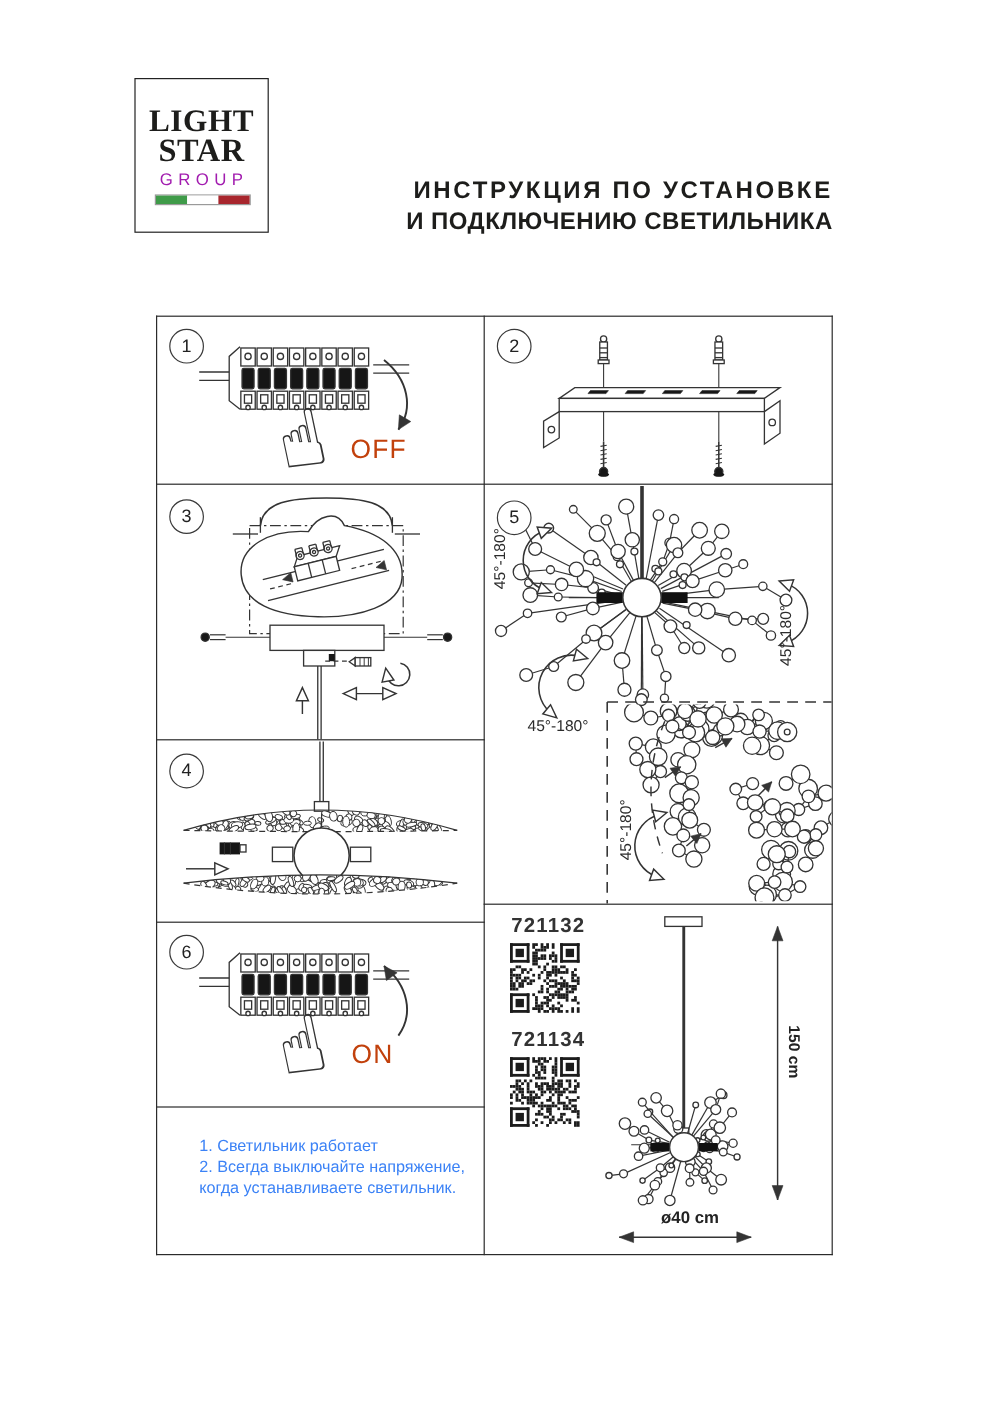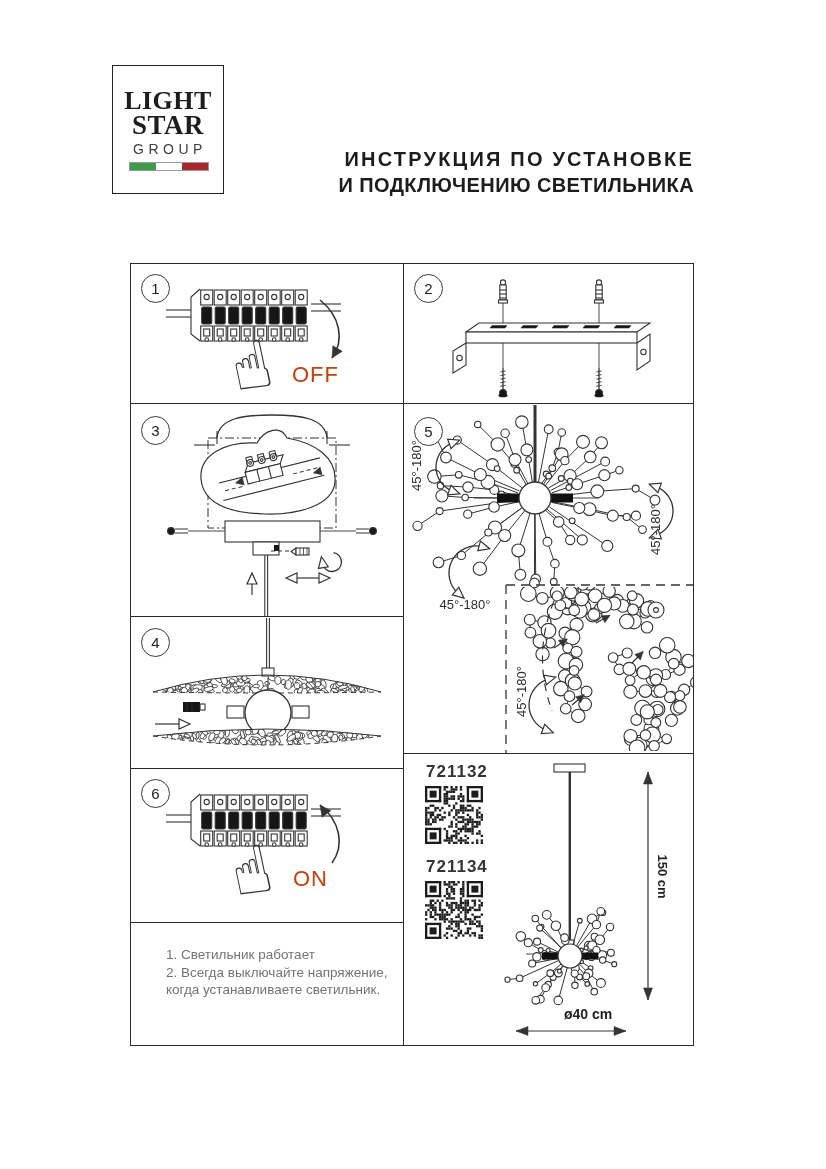--- a/index.html
+++ b/index.html
@@ -10,39 +10,39 @@
   
   .badge{position:absolute;width:27px;height:27px;border:1.6px solid #3a3a3a;border-radius:50%;
          background:#fff;display:flex;align-items:center;justify-content:center;
          font-size:15px;color:#222;z-index:5;}
   
   .logo-box{position:absolute;left:112px;top:65px;width:110px;height:127px;border:1.2px solid #222;
             background:#fff;text-align:center;}
   .logo-word{font-family:"Liberation Serif",serif;font-weight:bold;color:#1d1d1b;line-height:0.92;}
   .logo-light{font-size:26px;margin-top:23px;letter-spacing:0.5px;}
   .logo-star{font-size:27px;letter-spacing:0.5px;}
-  .logo-group{font-size:14px;letter-spacing:4.5px;color:#404040;margin-top:3px;margin-left:4px;}
+  .logo-group{font-size:14px;letter-spacing:4.5px;color:#a21caf;margin-top:3px;margin-left:4px;}
   .flag{position:absolute;left:16px;bottom:22px;width:78px;height:7px;border:1px solid #9a9a9a;
         display:flex;}
   .flag div{flex:1;height:100%;}
   
   .hdr{position:absolute;right:132px;text-align:right;font-weight:bold;color:#1d1d1b;}
   .hdr-top{top:62px;font-size:20px;line-height:30px;letter-spacing:0.3px;}
   .hdr-title{top:146px;font-size:20px;line-height:26px;}
   .hdr-title .t1{letter-spacing:2.2px;}
   .hdr-title .t2{letter-spacing:0.4px;margin-left:32px;}
   
   .lbl{position:absolute;color:#2c2c2c;white-space:nowrap;}
   .switch-lbl{font-size:22px;letter-spacing:1px;color:#c2410c;}
   .angle{font-size:13px;width:70px;text-align:center;}
   .v90{transform:rotate(-90deg);}
   .v90cw{transform:rotate(90deg);}
   .article{font-size:17px;font-weight:bold;letter-spacing:1px;color:#333;}
   .dim{font-weight:bold;color:#222;}
-  .notes{position:absolute;left:166px;top:946px;font-size:13.5px;line-height:17.5px;color:#737373;}
+  .notes{position:absolute;left:166px;top:946px;font-size:13.5px;line-height:17.5px;color:#3b82f6;}
   .notes span{display:block;}
   svg{position:absolute;overflow:visible;}
 </style>
 </head>
 <body>
 
 <div class="page">
 
   <div class="logo-box">
     <div class="logo-word logo-light">LIGHT</div>
@@ -1583,15 +1583,15 @@
       <rect x="55.67999999999999" y="0" width="2.32" height="16.24" fill="#1c1c1c"></rect>
       <rect x="46.4" y="4.64" width="6.959999999999999" height="6.959999999999999" fill="#1c1c1c"></rect>
       <rect x="0" y="41.76" width="16.24" height="2.32" fill="#1c1c1c"></rect>
       <rect x="0" y="55.67999999999999" width="16.24" height="2.32" fill="#1c1c1c"></rect>
       <rect x="0" y="41.76" width="2.32" height="16.24" fill="#1c1c1c"></rect>
       <rect x="13.919999999999998" y="41.76" width="2.32" height="16.24" fill="#1c1c1c"></rect>
       <rect x="4.64" y="46.4" width="6.959999999999999" height="6.959999999999999" fill="#1c1c1c"></rect>
     </svg>
 
   <span class="lbl dim v90cw" style="left:627px;top:869px;width:70px;text-align:center;font-size:13px">150 cm</span>
-  <span class="lbl dim" style="left:564px;top:1006px;width:70px;text-align:left;font-size:14px">ø40 cm</span>
+  <span class="lbl dim" style="left:540px;top:1006px;width:70px;text-align:center;font-size:14px">ø40 cm</span>
 
 </div>
 
 </body></html>

